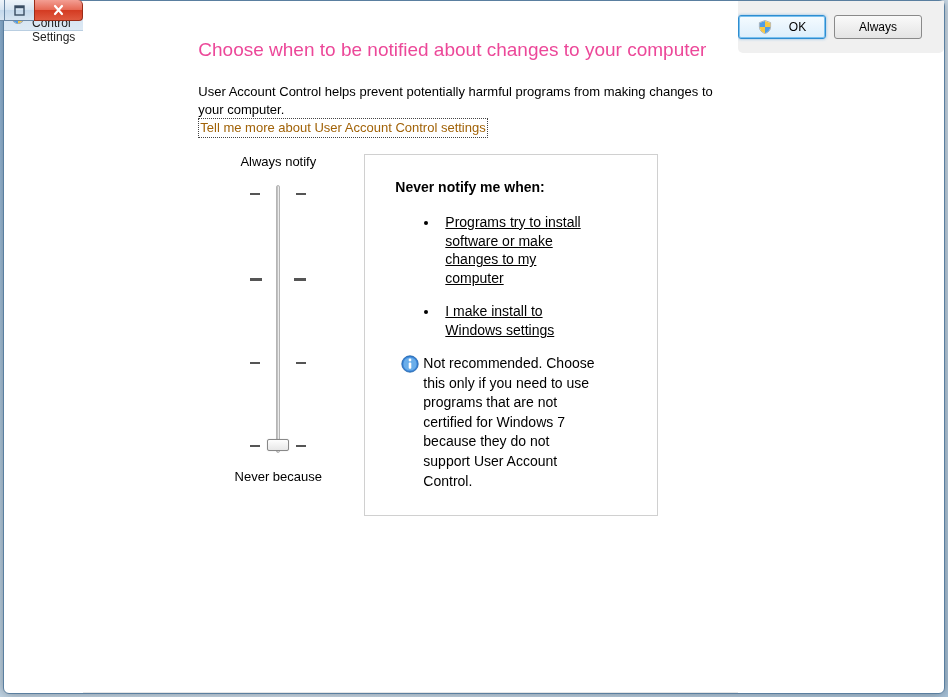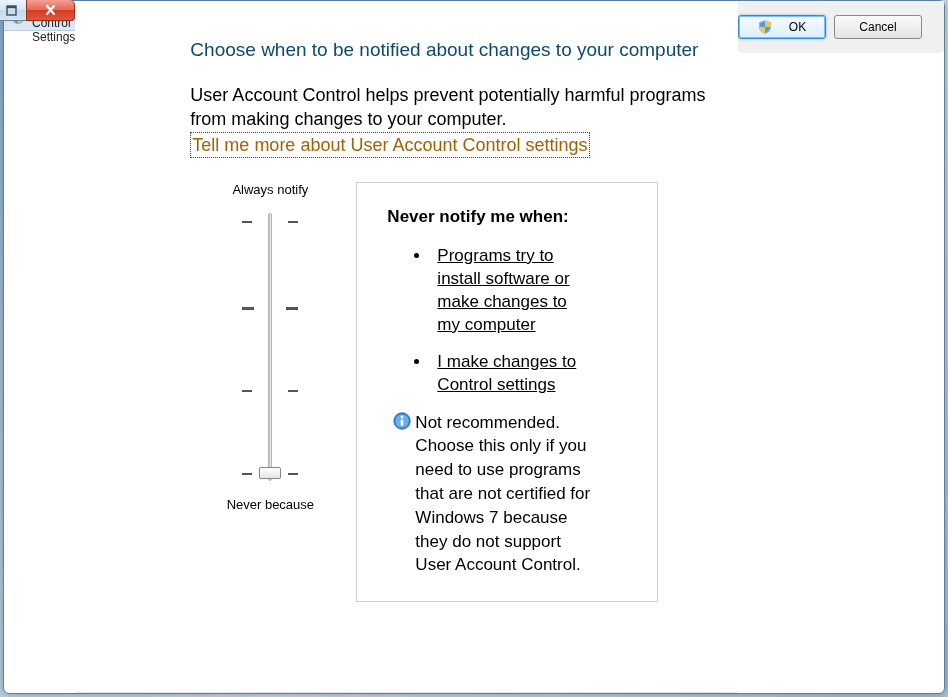--- a/index.html
+++ b/index.html
@@ -50,25 +50,25 @@
 
     
     .client {
       flex: 1 1 auto;
       background: #fff;
       padding: 38px 20px 20px 115px;
       position: relative;
       border-bottom: 1px solid #e5e5e5;
       overflow: hidden;
     }
-    .heading { color: #0c4a6e; font-size: 19px; font-weight: 400; margin-bottom: 22px; }
-    .desc { font-size: 18px; color: #000; line-height: 1.35; }
+    .heading { color: #ec4899; font-size: 19px; font-weight: 400; margin-bottom: 22px; }
+    .desc { font-size: 13px; color: #000; line-height: 1.35; }
     .link { color: #a16207; text-decoration: none; border: 1px dotted #444; padding: 0 1px; display: inline-block; }
 
-    .main-row { display: flex; margin-top: 24px; }
+    .main-row { display: flex; margin-top: 16px; }
 
     
     .slider-col { width: 160px; flex: 0 0 auto; text-align: center; font-size: 13px; }
     .slider-label-top { margin-bottom: 16px; }
     .slider-label-bot { margin-top: 16px; }
     .slider-track-wrap { height: 268px; position: relative; display: flex; justify-content: center; }
     .slider-track {
       width: 4px; height: 100%;
       background: linear-gradient(to right, #d8d8d8, #f6f6f6);
       border: 1px solid #b5b5b5; border-radius: 2px;
@@ -84,21 +84,21 @@
       background: linear-gradient(to bottom, #fdfdfd, #e7e7e7);
       border: 1px solid #888; border-radius: 2px;
       box-shadow: 0 0 1px rgba(0,0,0,.3);
     }
 
     
     .info-box {
       flex: 1 1 auto;
       border: 1px solid #d0d0d0;
       padding: 24px 30px 24px 30px;
-      font-size: 17px;
+      font-size: 14px;
       min-height: 304px;
       margin-left: 6px;
       margin-right: 60px;
       display: flex; flex-direction: column;
     }
     .info-title { font-weight: 700; margin-bottom: 18px; }
     .info-list { list-style: disc; padding-left: 44px; }
     .info-list li { margin-bottom: 14px; padding-left: 6px; line-height: 1.35; padding-right: 40px; text-decoration: underline; }
     .info-note { margin-top: auto; display: flex; gap: 4px; padding-left: 6px; padding-right: 30px; }
     .info-note-icon { width: 18px; height: 18px; flex: 0 0 auto; margin-top: 1px; }
@@ -202,21 +202,21 @@
             </div>
           <div class="slider-thumb" style="top:97%"></div>
         </div>
         <div class="slider-label-bot">Never because</div>
       </div>
 
       <div class="info-box">
         <div class="info-title">Never notify me when:</div>
         <ul class="info-list">
           <li>Programs try to install software or make changes to my computer</li>
-          <li>I make changes to Control settings</li>
+          <li>I make install to Windows settings</li>
         </ul>
         <div class="info-note">
           <svg class="info-note-icon" viewBox="0 0 18 18">
             <circle cx="9" cy="9" r="8.2" fill="#3d86d8" stroke="#1b5fa8" stroke-width=".8"></circle>
             <circle cx="9" cy="9" r="6.6" fill="#6aaeea"></circle>
             <circle cx="9" cy="5" r="1.4" fill="#fff"></circle>
             <rect x="7.7" y="7.5" width="2.6" height="6.2" rx="1" fill="#fff"></rect>
           </svg>
           <div class="info-note-text">Not recommended. Choose this only if you need to use programs that are not certified for Windows 7 because they do not support User Account Control.</div>
         </div>
@@ -230,17 +230,17 @@
       <svg class="shield-mini" viewBox="0 0 16 16">
         <path d="M8 0.6 L14.4 3 V8 C14.4 11.7 11.7 14.4 8 15.4 C4.3 14.4 1.6 11.7 1.6 8 V3 Z" fill="#fff" stroke="#777" stroke-width=".6"></path>
         <path d="M8 1 L8 8 L2 8 V3.3 Z" fill="#4e9de8"></path>
         <path d="M8 1 L14 3.3 V8 L8 8 Z" fill="#f7c843"></path>
         <path d="M8 8 L14 8 C14 11.4 11.5 14 8 15 Z" fill="#4e9de8"></path>
         <path d="M8 8 L8 15 C4.5 14 2 11.4 2 8 Z" fill="#f7c843"></path>
       </svg>
       <span>OK</span>
     </button>
     <button class="btn">
-      <span>Cancel</span>
+      <span>Always</span>
     </button>
   </div>
 
 </div>
 
 </body></html>

